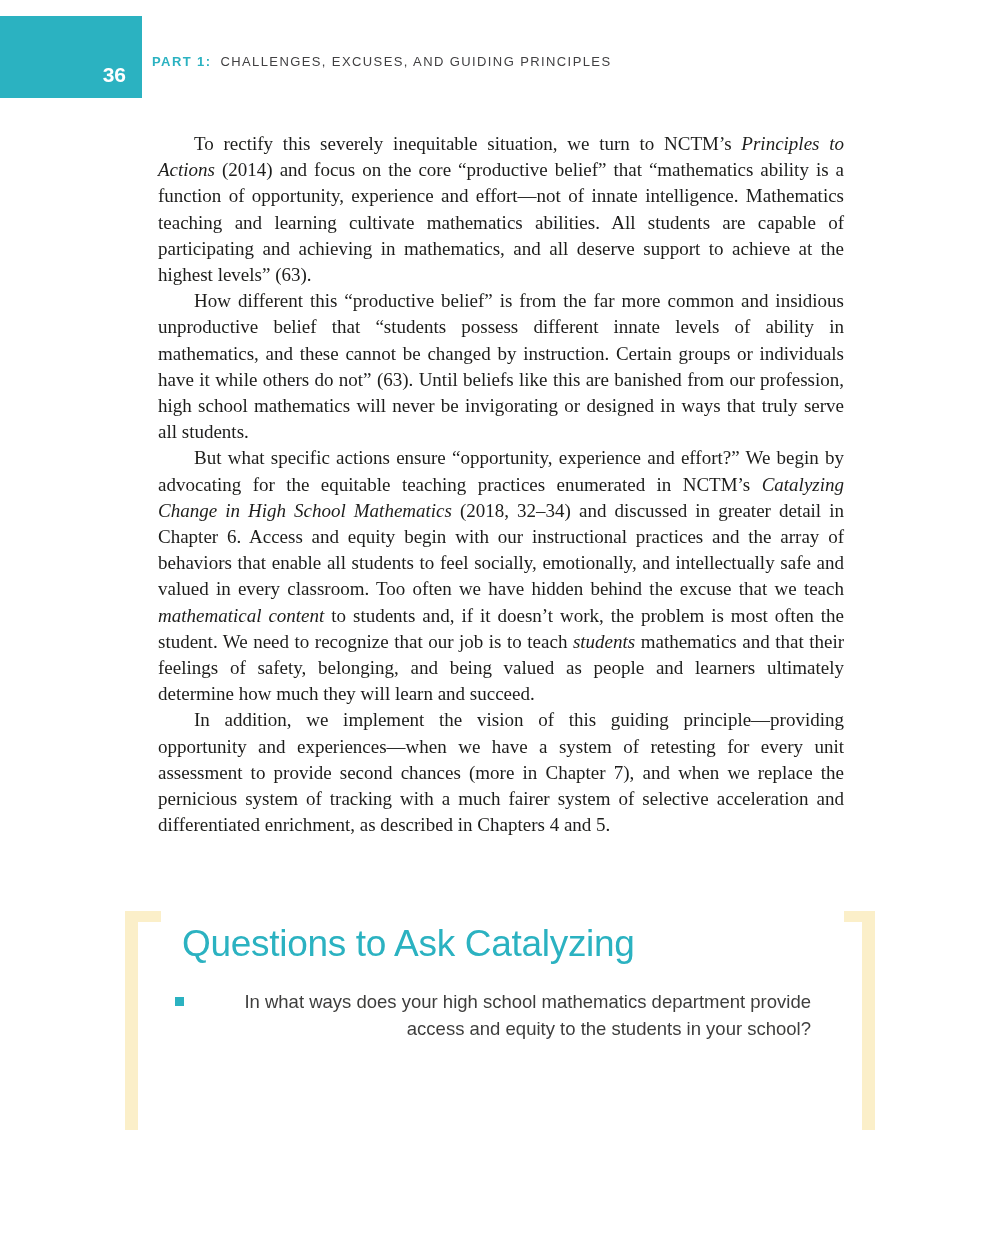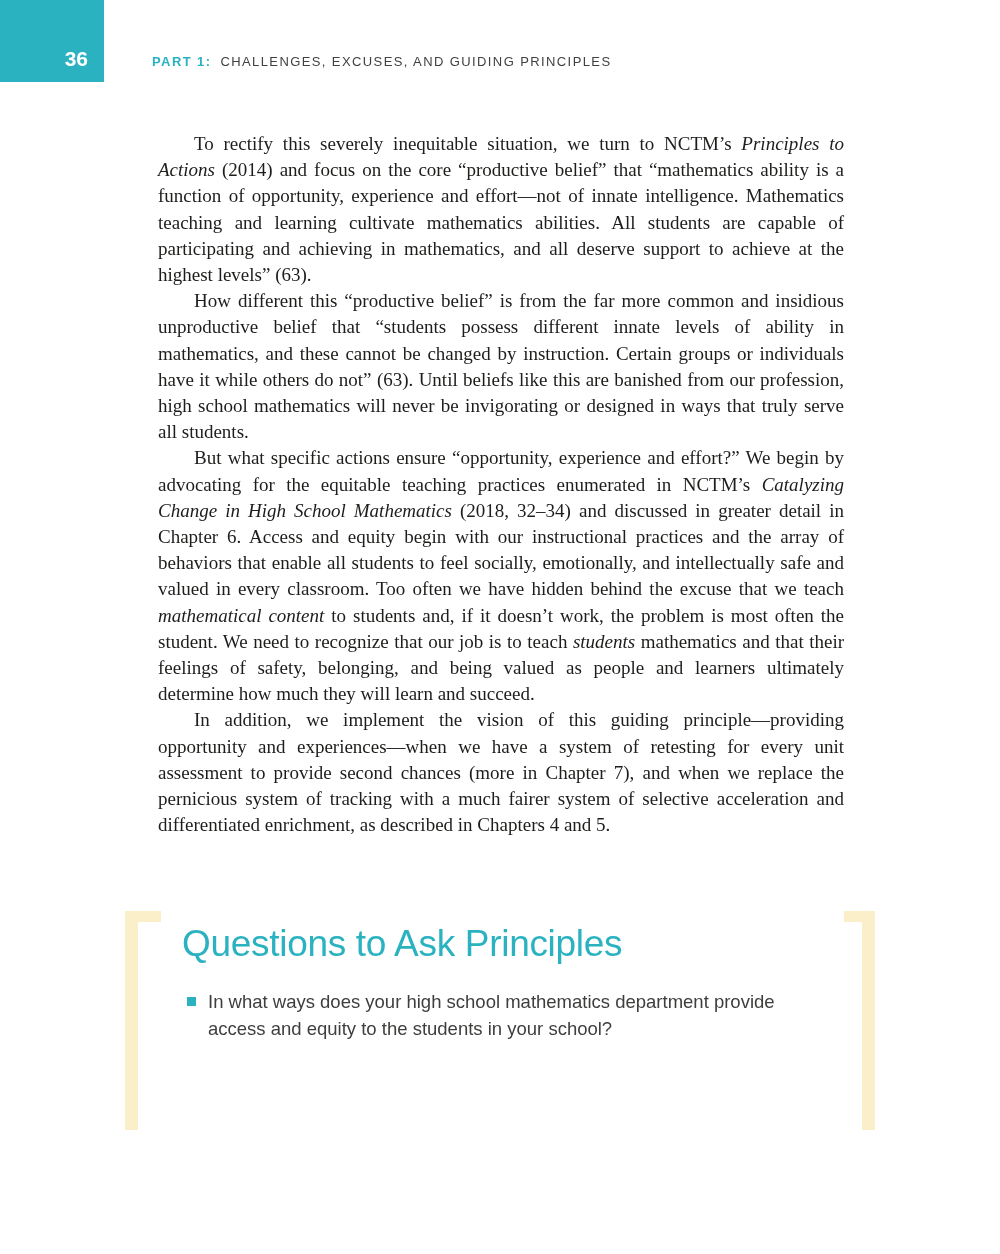--- a/index.html
+++ b/index.html
@@ -13,22 +13,22 @@
   html,body{background:#fff;}
   .page{
     position:relative;
     width:1000px;height:1254px;
     background:#ffffff;
     overflow:hidden;
     font-family:"Liberation Serif", serif;
   }
   
   .pagenum-block{
-    position:absolute;left:0;top:0;
-    width:104px;height:82px;
+    position:absolute;left:0;top:16px;
+    width:142px;height:82px;
     background:var(--teal,#2BB2C1);
   }
   .pagenum-block .num{
     position:absolute;right:16px;bottom:11px;
     font-family:"Liberation Sans", sans-serif;
     font-weight:700;font-size:21px;color:#ffffff;
   }
   
   .running-head{
     position:absolute;left:152px;top:54px;
@@ -65,22 +65,23 @@
   .bracket.right-vert{right:0;top:0;width:13px;height:219px;}
   .bracket.right-arm{right:0;top:0;width:31px;height:11px;}
   .questions-title{
     position:absolute;left:57px;top:12px;
     font-family:"Liberation Sans", sans-serif;
     font-weight:400;font-size:37px;letter-spacing:-0.3px;
     color:var(--teal,#2BB2C1);
     white-space:nowrap;
   }
   .questions-list{
-    position:absolute;left:62px;top:77px;width:636px;
+    position:absolute;left:50px;top:77px;width:636px;
     list-style:none;
+    text-align:right;
   }
   .questions-list li{
     position:relative;padding-left:21px;margin-bottom:9px;
     font-family:"Liberation Sans", sans-serif;
     font-size:18.5px;line-height:27px;
     color:var(--bullet-text,#3E3E3D);
   }
   .questions-list li .sq{
     position:absolute;left:0;top:9px;
     width:9px;height:9px;background:var(--teal,#2BB2C1);
@@ -104,19 +105,19 @@
       <p class="indent"><span>How different this “productive belief” is from the far more common and insidious unproductive belief that “students possess different innate levels of ability in mathematics, and these cannot be changed by instruction. Certain groups or individuals have it while others do not” (63). Until beliefs like this are banished from our profession, high school mathematics will never be invigorating or designed in ways that truly serve all students.</span></p>
       <p class="indent"><span>But what specific actions ensure “opportunity, experience and effort?” We begin by advocating for the equitable teaching practices enumerated in NCTM’s </span><em>Catalyzing Change in High School Mathematics</em><span> (2018, 32–34) and discussed in greater detail in Chapter 6. Access and equity begin with our instructional practices and the array of behaviors that enable all students to feel socially, emotionally, and intellectually safe and valued in every classroom. Too often we have hidden behind the excuse that we teach </span><em>mathematical content</em><span> to students and, if it doesn’t work, the problem is most often the student. We need to recognize that our job is to teach </span><em>students</em><span> mathematics and that their feelings of safety, belonging, and being valued as people and learners ultimately determine how much they will learn and succeed.</span></p>
       <p class="indent"><span>In addition, we implement the vision of this guiding principle—providing opportunity and experiences—when we have a system of retesting for every unit assessment to provide second chances (more in Chapter 7), and when we replace the pernicious system of tracking with a much fairer system of selective acceleration and differentiated enrichment, as described in Chapters 4 and 5.</span></p>
     </div>
 
   <div class="questions-box">
     <div class="bracket left-vert"></div>
     <div class="bracket left-arm"></div>
     <div class="bracket right-vert"></div>
     <div class="bracket right-arm"></div>
-    <h2 class="questions-title">Questions to Ask Principles</h2>
+    <h2 class="questions-title">Questions to Ask Catalyzing</h2>
     <ul class="questions-list">
         <li><span class="sq"></span><span>In what ways does your high school mathematics department provide access and equity to the students in your school?</span></li>
       </ul>
   </div>
 
 </div>
 
 </body></html>

